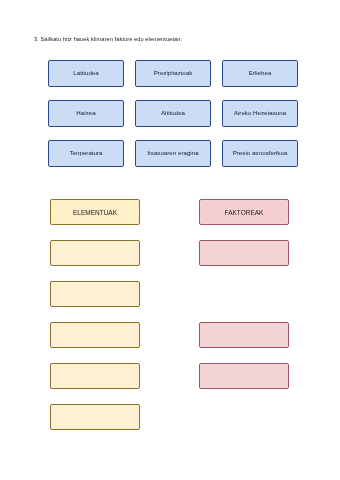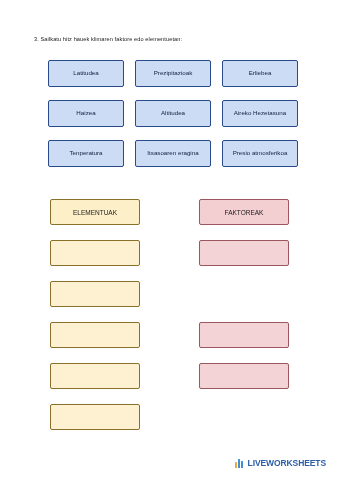--- a/index.html
+++ b/index.html
@@ -172,22 +172,14 @@
   <div class="col col-right">
     <div class="hdr hdr-right">FAKTOREAK</div>
     <div style="height:15px"></div>
     <div class="blank blank-right"></div>
     <div style="height:56px"></div>
     <div class="blank blank-right"></div>
     <div style="height:15px"></div>
     <div class="blank blank-right"></div>
   </div>
 
-  <div class="footer">
-    <span class="logo-mark">
-      <i></i>
-        <i></i>
-        <i></i>
-    </span>
-    <span class="logo-text">LIVEWORKSHEETS</span>
-  </div>
 
 </div>
 
 </body></html>

